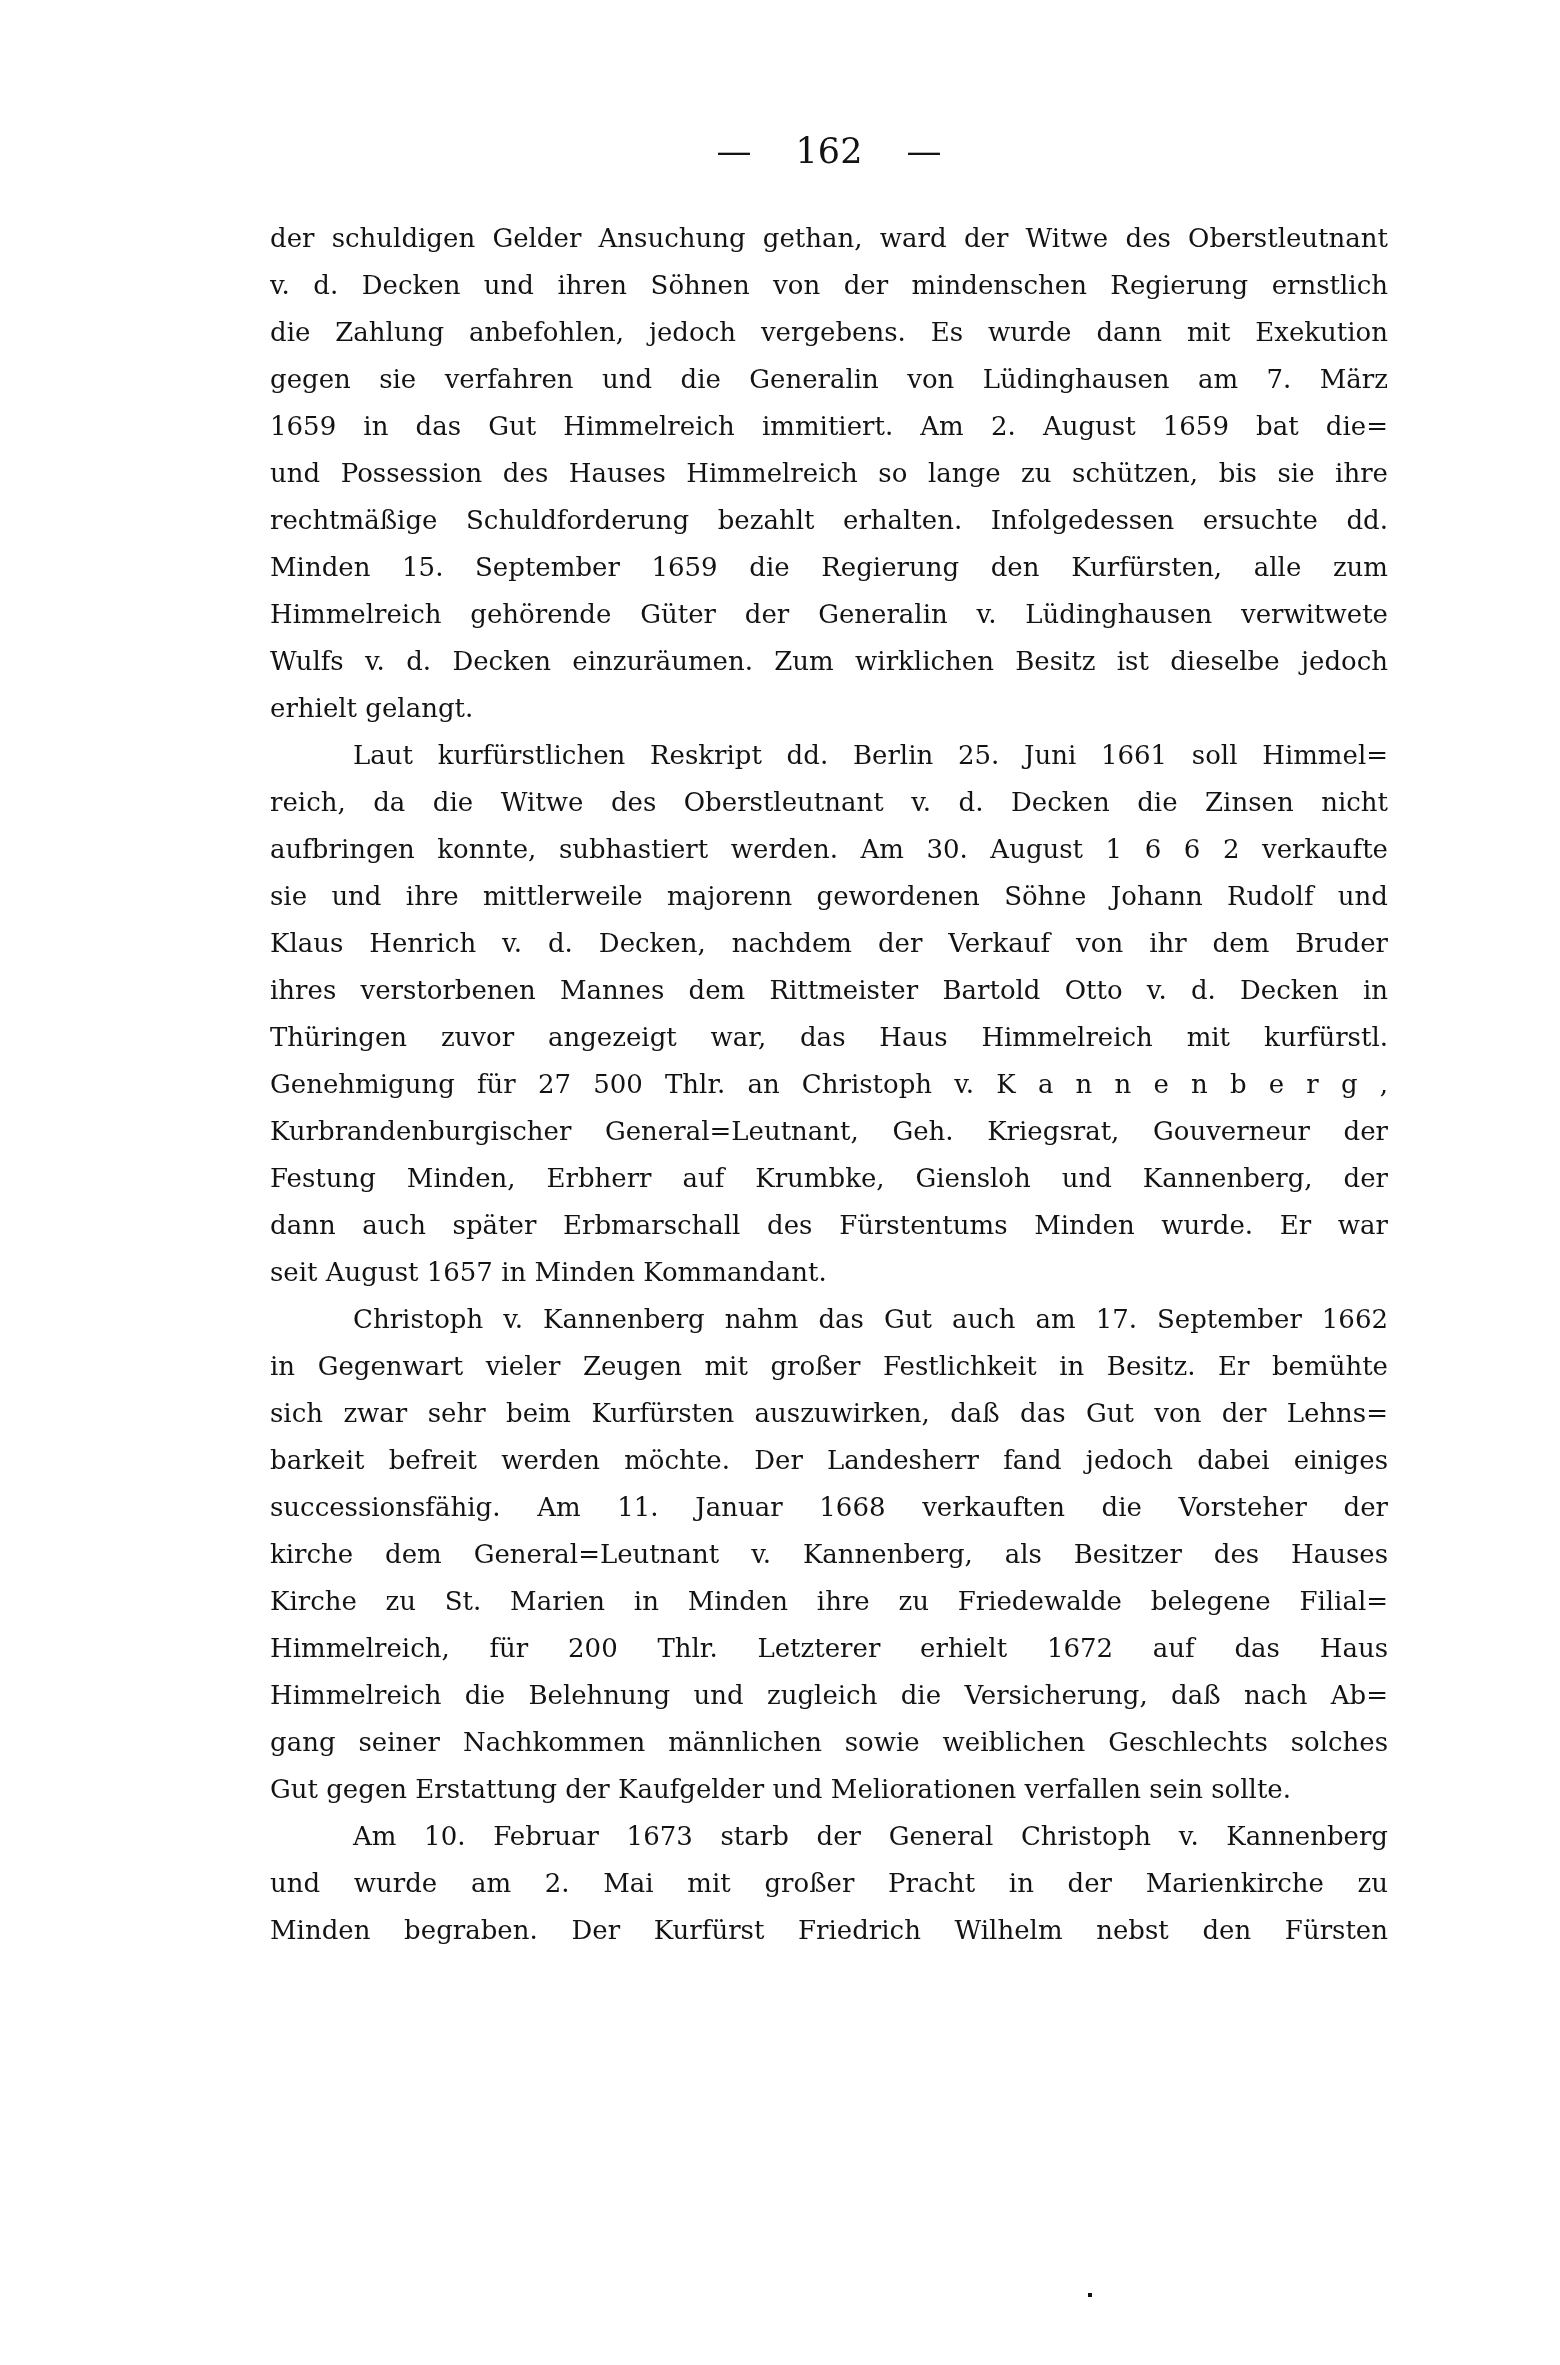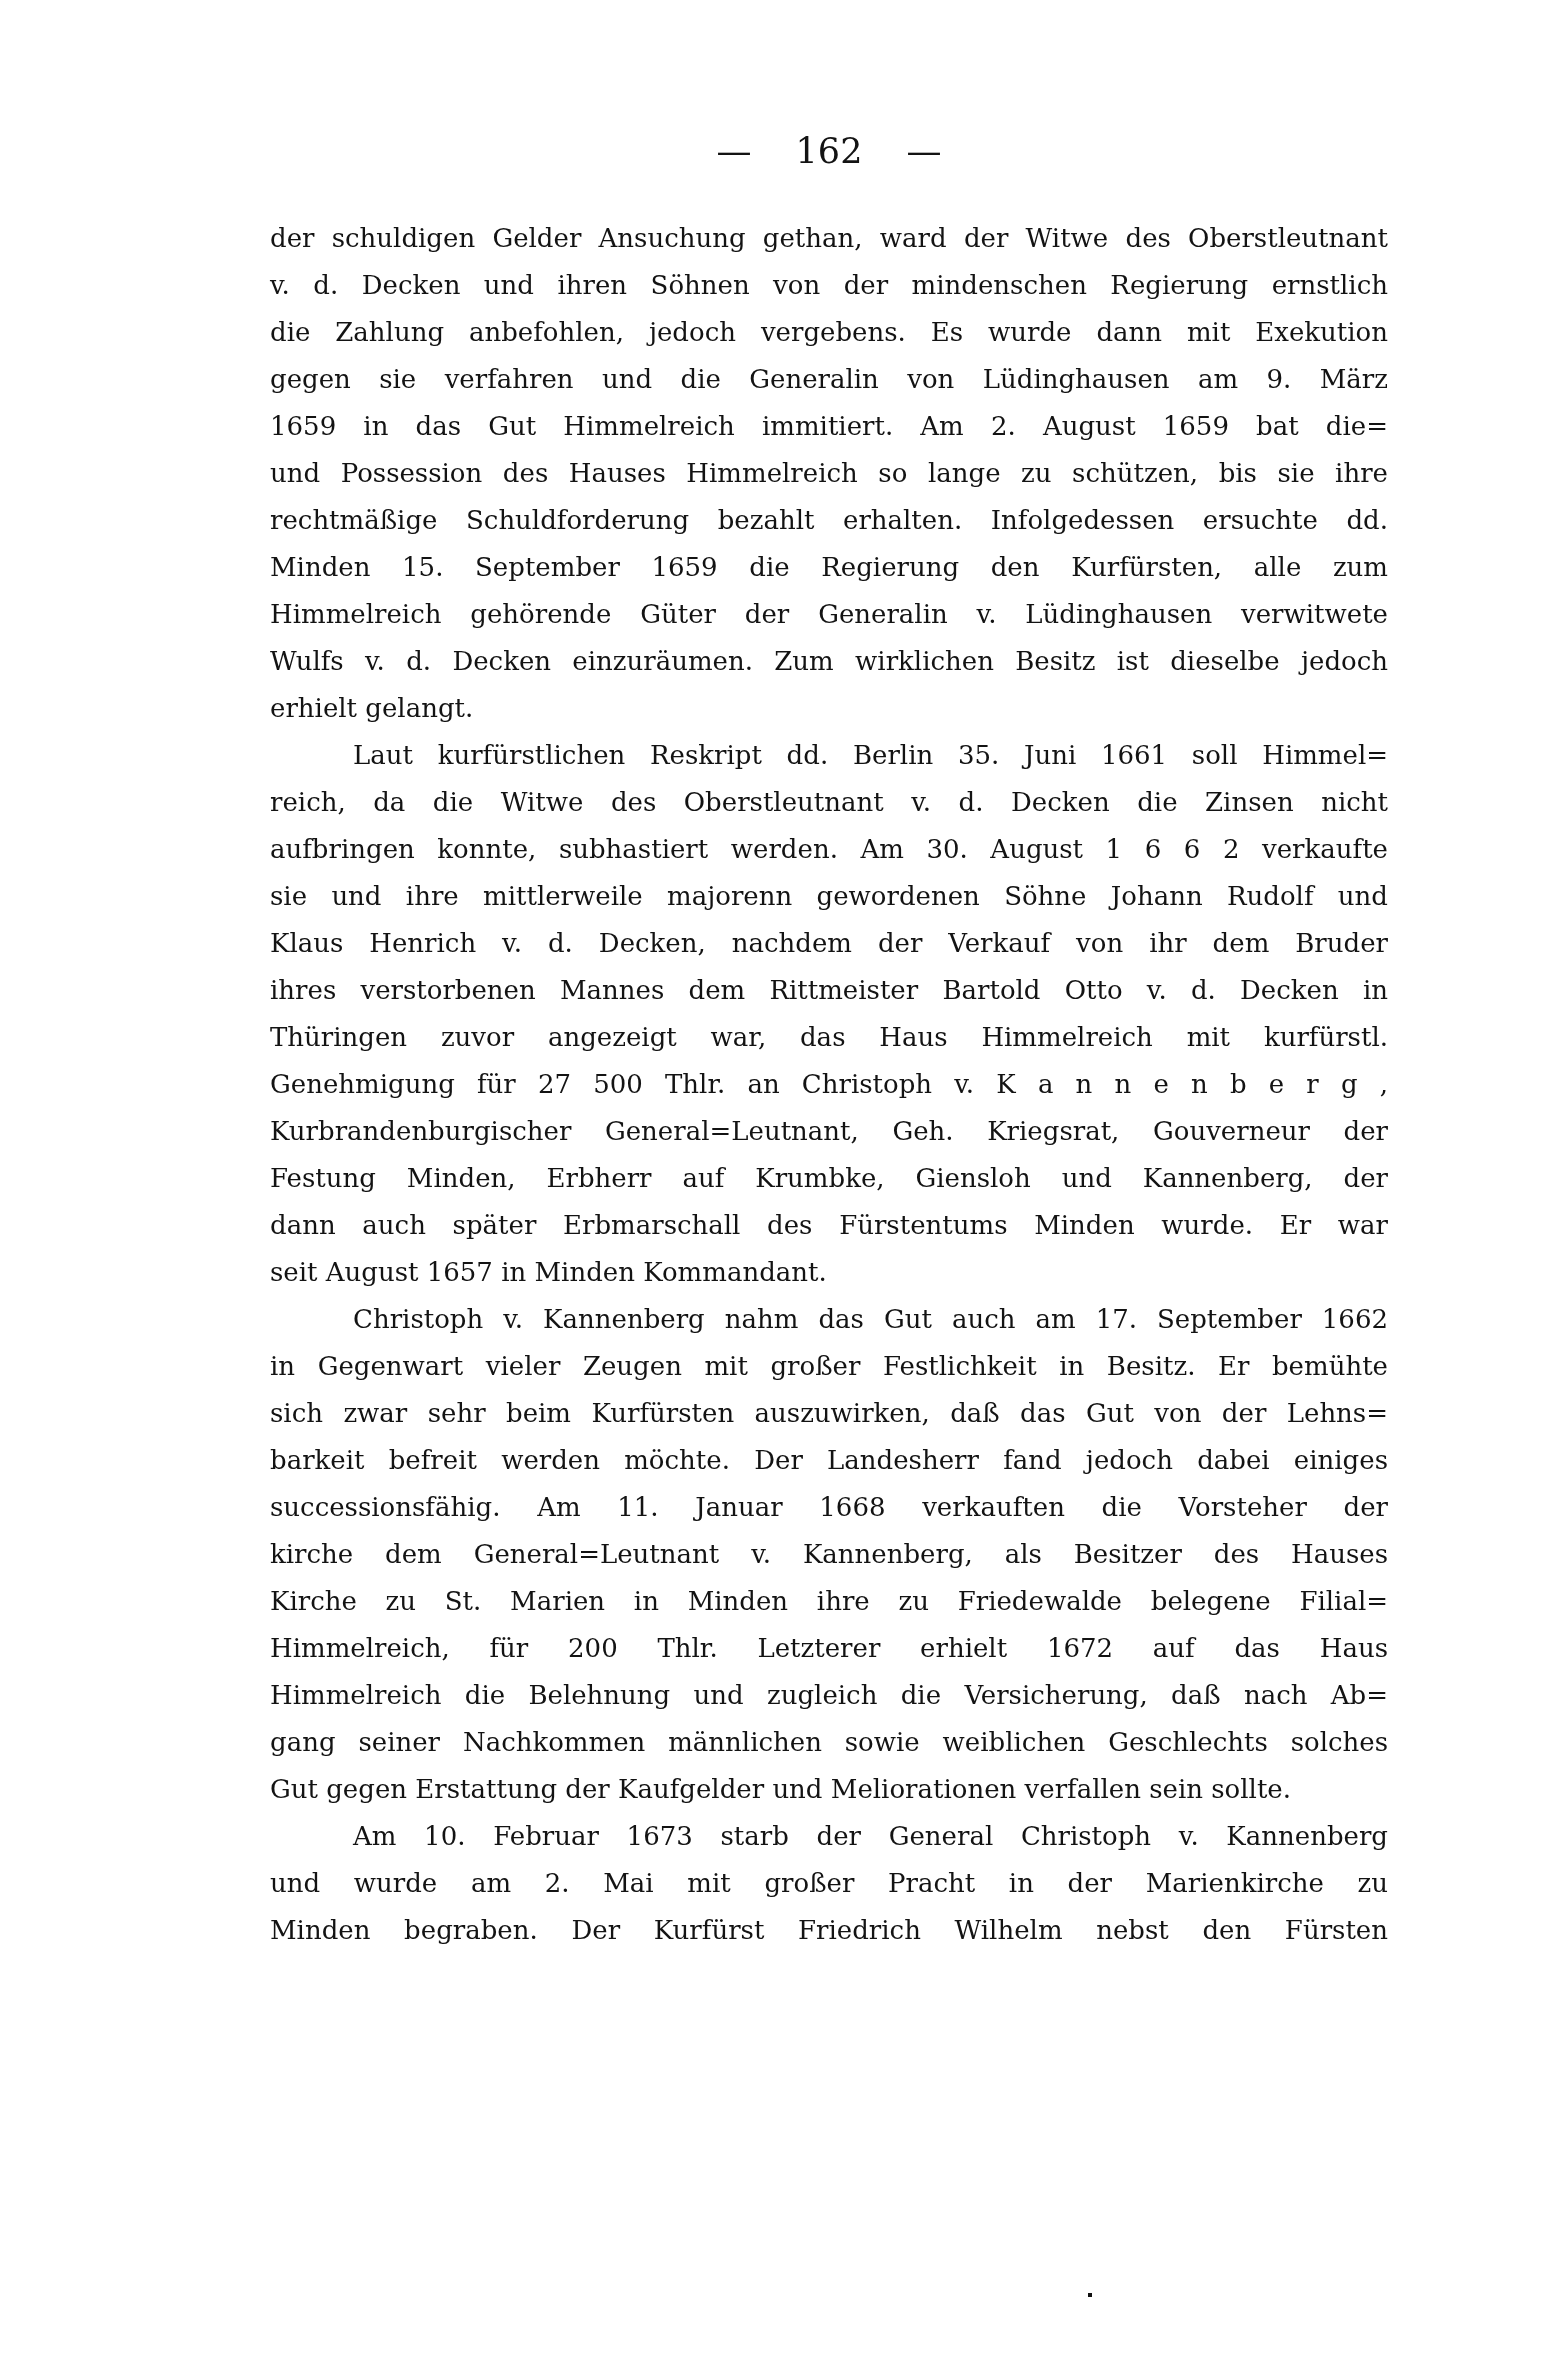--- a/index.html
+++ b/index.html
@@ -74,31 +74,31 @@
     <span>—</span>
     <span>162</span>
     <span>—</span>
   </div>
 
   <div class="text-block">
       <div class="paragraph">
         <div class="line">der schuldigen Gelder Ansuchung gethan, ward der Witwe des Oberstleutnant</div>
         <div class="line">v. d. Decken und ihren Söhnen von der mindenschen Regierung ernstlich</div>
         <div class="line">die Zahlung anbefohlen, jedoch vergebens. Es wurde dann mit Exekution</div>
-        <div class="line">gegen sie verfahren und die Generalin von Lüdinghausen am 9. März</div>
+        <div class="line">gegen sie verfahren und die Generalin von Lüdinghausen am 7. März</div>
         <div class="line">1659 in das Gut Himmelreich immitiert. Am 2. August 1659 bat die=</div>
         <div class="line">und Possession des Hauses Himmelreich so lange zu schützen, bis sie ihre</div>
         <div class="line">rechtmäßige Schuldforderung bezahlt erhalten. Infolgedessen ersuchte dd.</div>
         <div class="line">Minden 15. September 1659 die Regierung den Kurfürsten, alle zum</div>
         <div class="line">Himmelreich gehörende Güter der Generalin v. Lüdinghausen verwitwete</div>
         <div class="line">Wulfs v. d. Decken einzuräumen. Zum wirklichen Besitz ist dieselbe jedoch</div>
         <div class="line para-end">erhielt gelangt.</div>
       </div>
       <div class="paragraph">
-        <div class="line indent">Laut kurfürstlichen Reskript dd. Berlin 35. Juni 1661 soll Himmel=</div>
+        <div class="line indent">Laut kurfürstlichen Reskript dd. Berlin 25. Juni 1661 soll Himmel=</div>
         <div class="line">reich, da die Witwe des Oberstleutnant v. d. Decken die Zinsen nicht</div>
         <div class="line">aufbringen konnte, subhastiert werden. Am 30. August 1 6 6 2 verkaufte</div>
         <div class="line">sie und ihre mittlerweile majorenn gewordenen Söhne Johann Rudolf und</div>
         <div class="line">Klaus Henrich v. d. Decken, nachdem der Verkauf von ihr dem Bruder</div>
         <div class="line">ihres verstorbenen Mannes dem Rittmeister Bartold Otto v. d. Decken in</div>
         <div class="line">Thüringen zuvor angezeigt war, das Haus Himmelreich mit kurfürstl.</div>
         <div class="line">Genehmigung für 27 500 Thlr. an Christoph v. K a n n e n b e r g ,</div>
         <div class="line">Kurbrandenburgischer General=Leutnant, Geh. Kriegsrat, Gouverneur der</div>
         <div class="line">Festung Minden, Erbherr auf Krumbke, Giensloh und Kannenberg, der</div>
         <div class="line">dann auch später Erbmarschall des Fürstentums Minden wurde. Er war</div>

